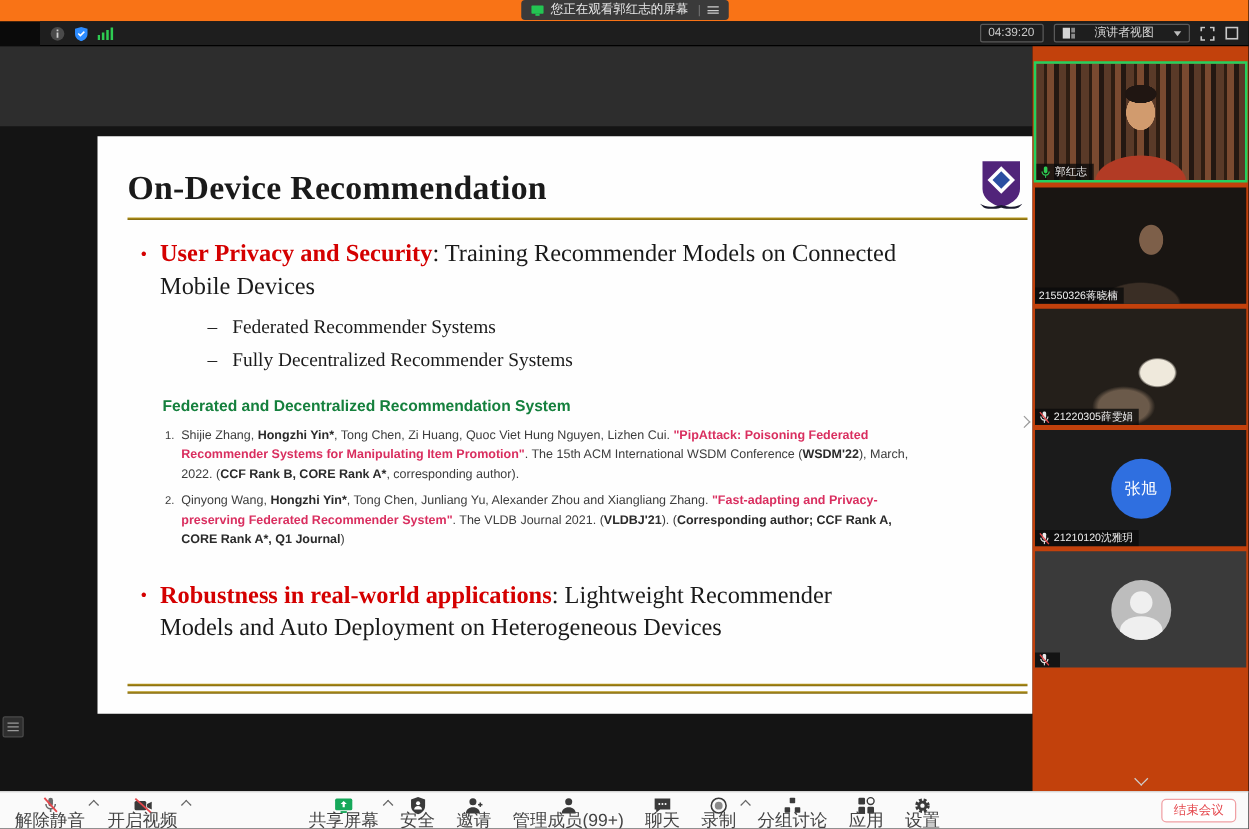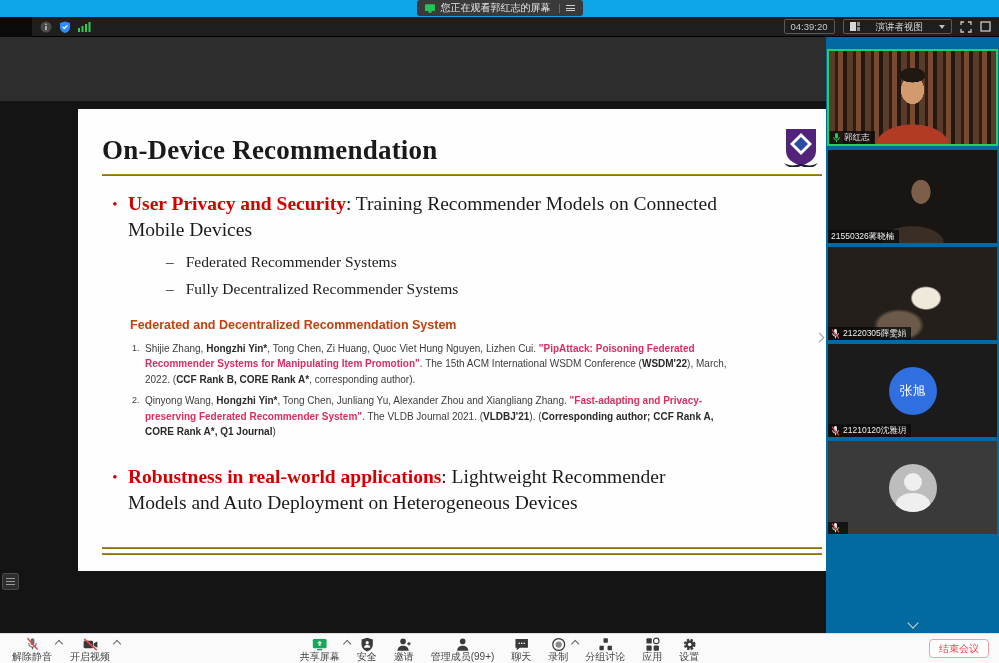--- a/index.html
+++ b/index.html
@@ -1,20 +1,20 @@
 <!DOCTYPE html>
 <html><head>
 <meta charset="utf-8">
 <style>
   html,body{margin:0;padding:0;background:#000;}
   .app{position:relative;width:999px;height:663px;overflow:hidden;background:#0a0a0a;
        font-family:"Liberation Sans",sans-serif;-webkit-font-smoothing:antialiased;}
 
   
-  .top-strip{height:17px;background:#0ea5e9;display:flex;justify-content:center;align-items:flex-start;}
+  .top-strip{height:17px;background:#f97316;display:flex;justify-content:center;align-items:flex-start;}
   .watch-banner{display:flex;align-items:center;gap:6px;background:#3a3a3a;border-radius:3px;
     padding:1px 8px;height:14px;color:#e8e8e8;font-size:10px;line-height:14px;}
   .watch-banner .divider{width:1px;height:9px;background:#6a6a6a;margin-left:2px;}
   .hamburger{display:flex;flex-direction:column;gap:1.5px;}
   .hamburger i{display:block;width:9px;height:1px;background:#cfcfcf;}
 
   .topbar{height:19px;background:#1e1e1e;display:flex;align-items:center;justify-content:space-between;
     padding:0 8px;border-bottom:1px solid #000;margin-left:32px;}
   .topbar-left{display:flex;align-items:center;gap:7px;}
   .topbar-right{display:flex;align-items:center;gap:8px;}
@@ -46,33 +46,33 @@
   .rule.thin{height:2px;}
 
   .bullet-row{display:flex;margin-top:15px;font-size:19.5px;line-height:1.35;}
   .bullet-dot{width:26px;color:#d40000;font-size:15px;padding-top:3px;text-align:center;flex:none;}
   .bullet-text{width:600px;}
   .lead-red{color:#d40000;font-weight:bold;}
   .subbullets{margin:9px 0 0 64px;font-size:15.5px;}
   .subbullet{display:flex;gap:12px;margin-top:9px;}
   .subbullet .dash{flex:none;}
 
-  .sec-heading{margin:20px 0 0 28px;font-family:"Liberation Sans",sans-serif;font-size:12.5px;font-weight:bold;color:#c2410c;}
+  .sec-heading{margin:20px 0 0 28px;font-family:"Liberation Sans",sans-serif;font-size:12.5px;font-weight:bold;color:#15803d;}
   .refs{margin:9px 0 0 30px;font-family:"Liberation Sans",sans-serif;font-size:10px;line-height:1.55;color:#3c3c3c;width:608px;}
   .ref{display:flex;margin-top:6px;}
   .ref-num{flex:none;width:13px;font-size:9px;padding-top:1px;color:#3c3c3c;}
   .seg-plain{color:#3c3c3c;}
   .seg-bold{color:#2a2a2a;font-weight:bold;}
   .seg-red{color:#d92e5f;font-weight:bold;}
 
   .slide-footer{position:absolute;left:24px;right:24px;bottom:16px;}
   .slide-footer .rule{margin-top:4px;}
 
   
-  .sidebar{position:relative;width:173px;height:596px;background:#0369a1;padding-top:12px;box-sizing:border-box;}
+  .sidebar{position:relative;width:173px;height:596px;background:#c2410c;padding-top:12px;box-sizing:border-box;}
   .tile{position:relative;width:169px;height:93px;margin:0 auto 4px auto;background:#1b1b1b;overflow:hidden;}
   .tile.speaking{border:2px solid #23d160;width:167px;height:93px;}
   .vid-presenter{background:
      radial-gradient(ellipse 21px 12px at 50% 26%, #201612 60%, rgba(0,0,0,0) 62%),
      radial-gradient(ellipse 19px 23px at 50% 42%, #d19b6e 60%, rgba(0,0,0,0) 62%),
      radial-gradient(ellipse 58px 34px at 50% 102%, #b23b25 62%, rgba(0,0,0,0) 64%),
      repeating-linear-gradient(90deg,#5a3a28 0 6px,#2e1d12 6px 9px,#7a4a30 9px 14px,#241812 14px 18px);}
   .vid-dim{background:
      radial-gradient(ellipse 16px 20px at 55% 45%, #7d5f49 58%, rgba(0,0,0,0) 62%),
      radial-gradient(ellipse 52px 28px at 50% 100%, #3a2e25 58%, rgba(0,0,0,0) 62%),#191512;}
@@ -92,21 +92,21 @@
   .host-badge{width:10px;height:10px;background:#e8833a;border-radius:2px;display:flex;align-items:center;justify-content:center;}
   .more-chevron{position:absolute;bottom:4px;left:50%;transform:translateX(-50%);width:16px;height:10px;
      display:flex;align-items:center;justify-content:center;}
   .chev-down{width:7px;height:7px;border-right:1.6px solid #cfcfcf;border-bottom:1.6px solid #cfcfcf;transform:rotate(45deg);margin-top:-3px;}
 
   
   .toolbar{position:relative;height:30px;background:#fafafa;border-top:1px solid #ddd;display:flex;align-items:center;padding:0 10px;}
   .tb-left{display:flex;gap:18px;margin-left:2px;}
   .tb-center{position:absolute;left:50%;transform:translateX(-50%);display:flex;gap:17px;align-items:flex-end;}
   .tb-item{position:relative;display:flex;flex-direction:column;align-items:center;gap:0px;color:#3a3a3a;cursor:default;}
-  .tb-item .lbl{font-size:10px;line-height:9px;color:#444;white-space:nowrap;}
+  .tb-item .lbl{font-size:14px;line-height:9px;color:#444;white-space:nowrap;}
   .tb-item svg{display:block;}
   .chev-up{position:absolute;right:-10px;top:4px;width:5px;height:5px;border-top:1.4px solid #666;border-right:1.4px solid #666;transform:rotate(-45deg);}
   .end-btn{position:absolute;right:10px;top:5px;border:1px solid #f0a0a4;color:#e5484d;background:#fff;
      font-size:10px;border-radius:4px;padding:2px 9px;line-height:13px;}
 </style>
 </head>
 <body>
 
 <div class="app">
 

